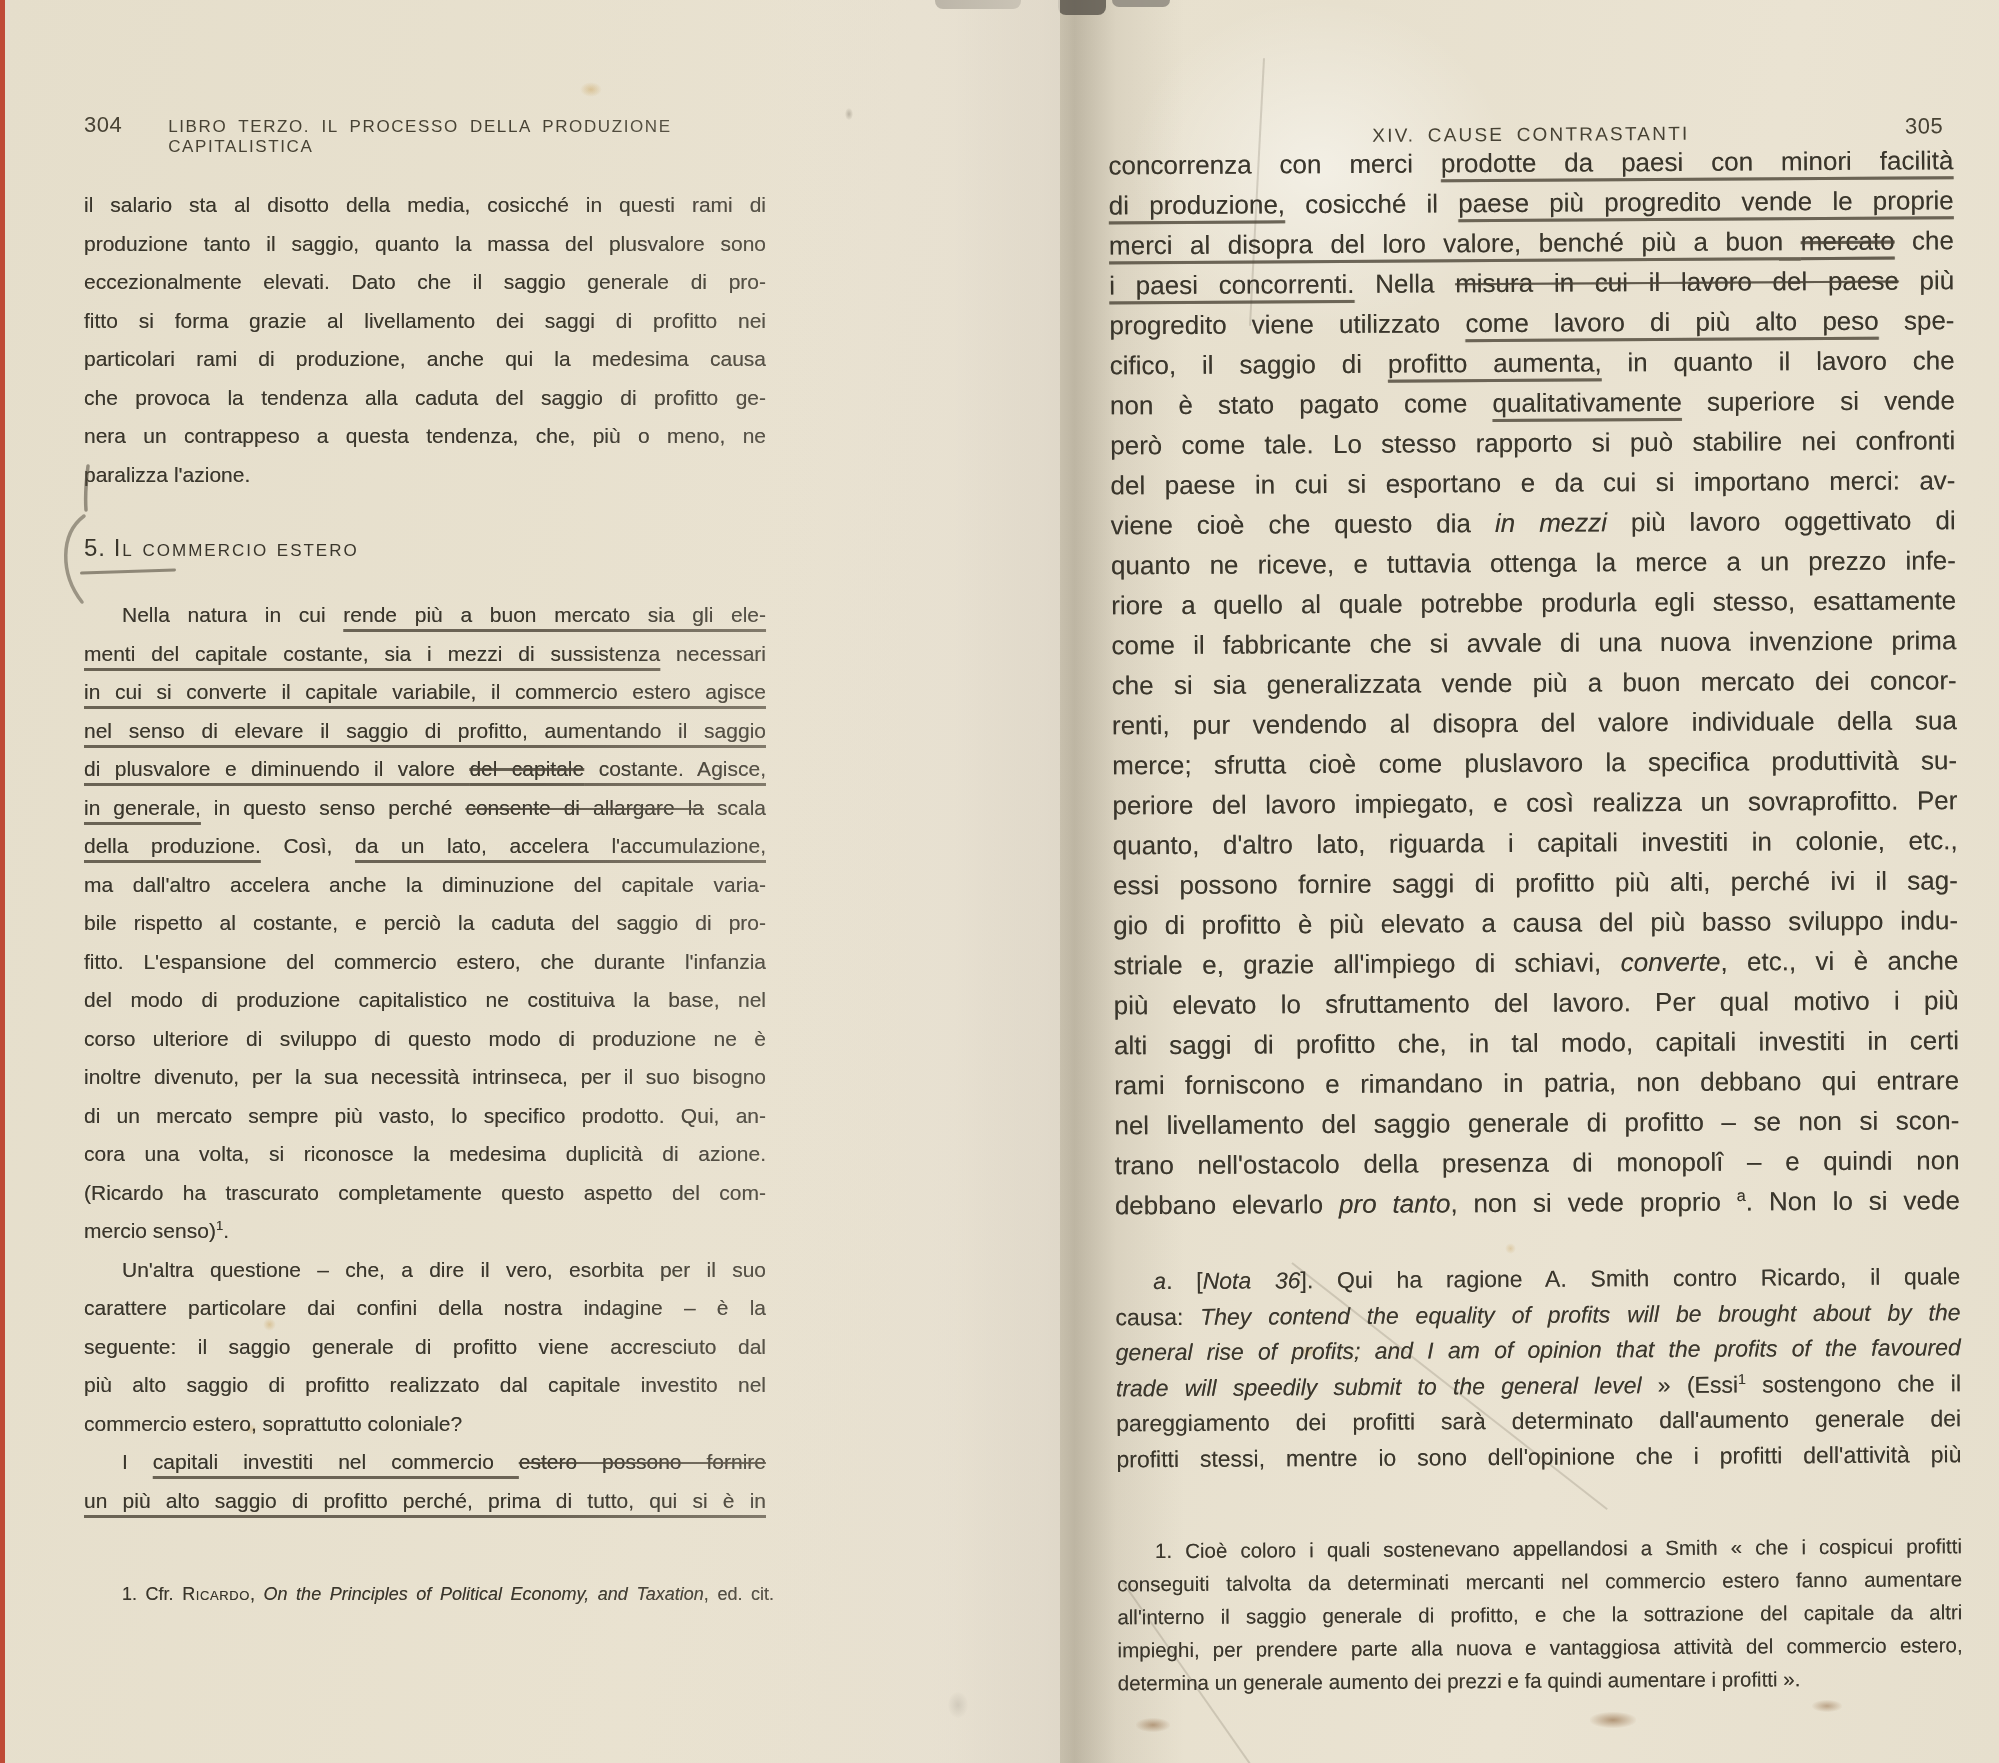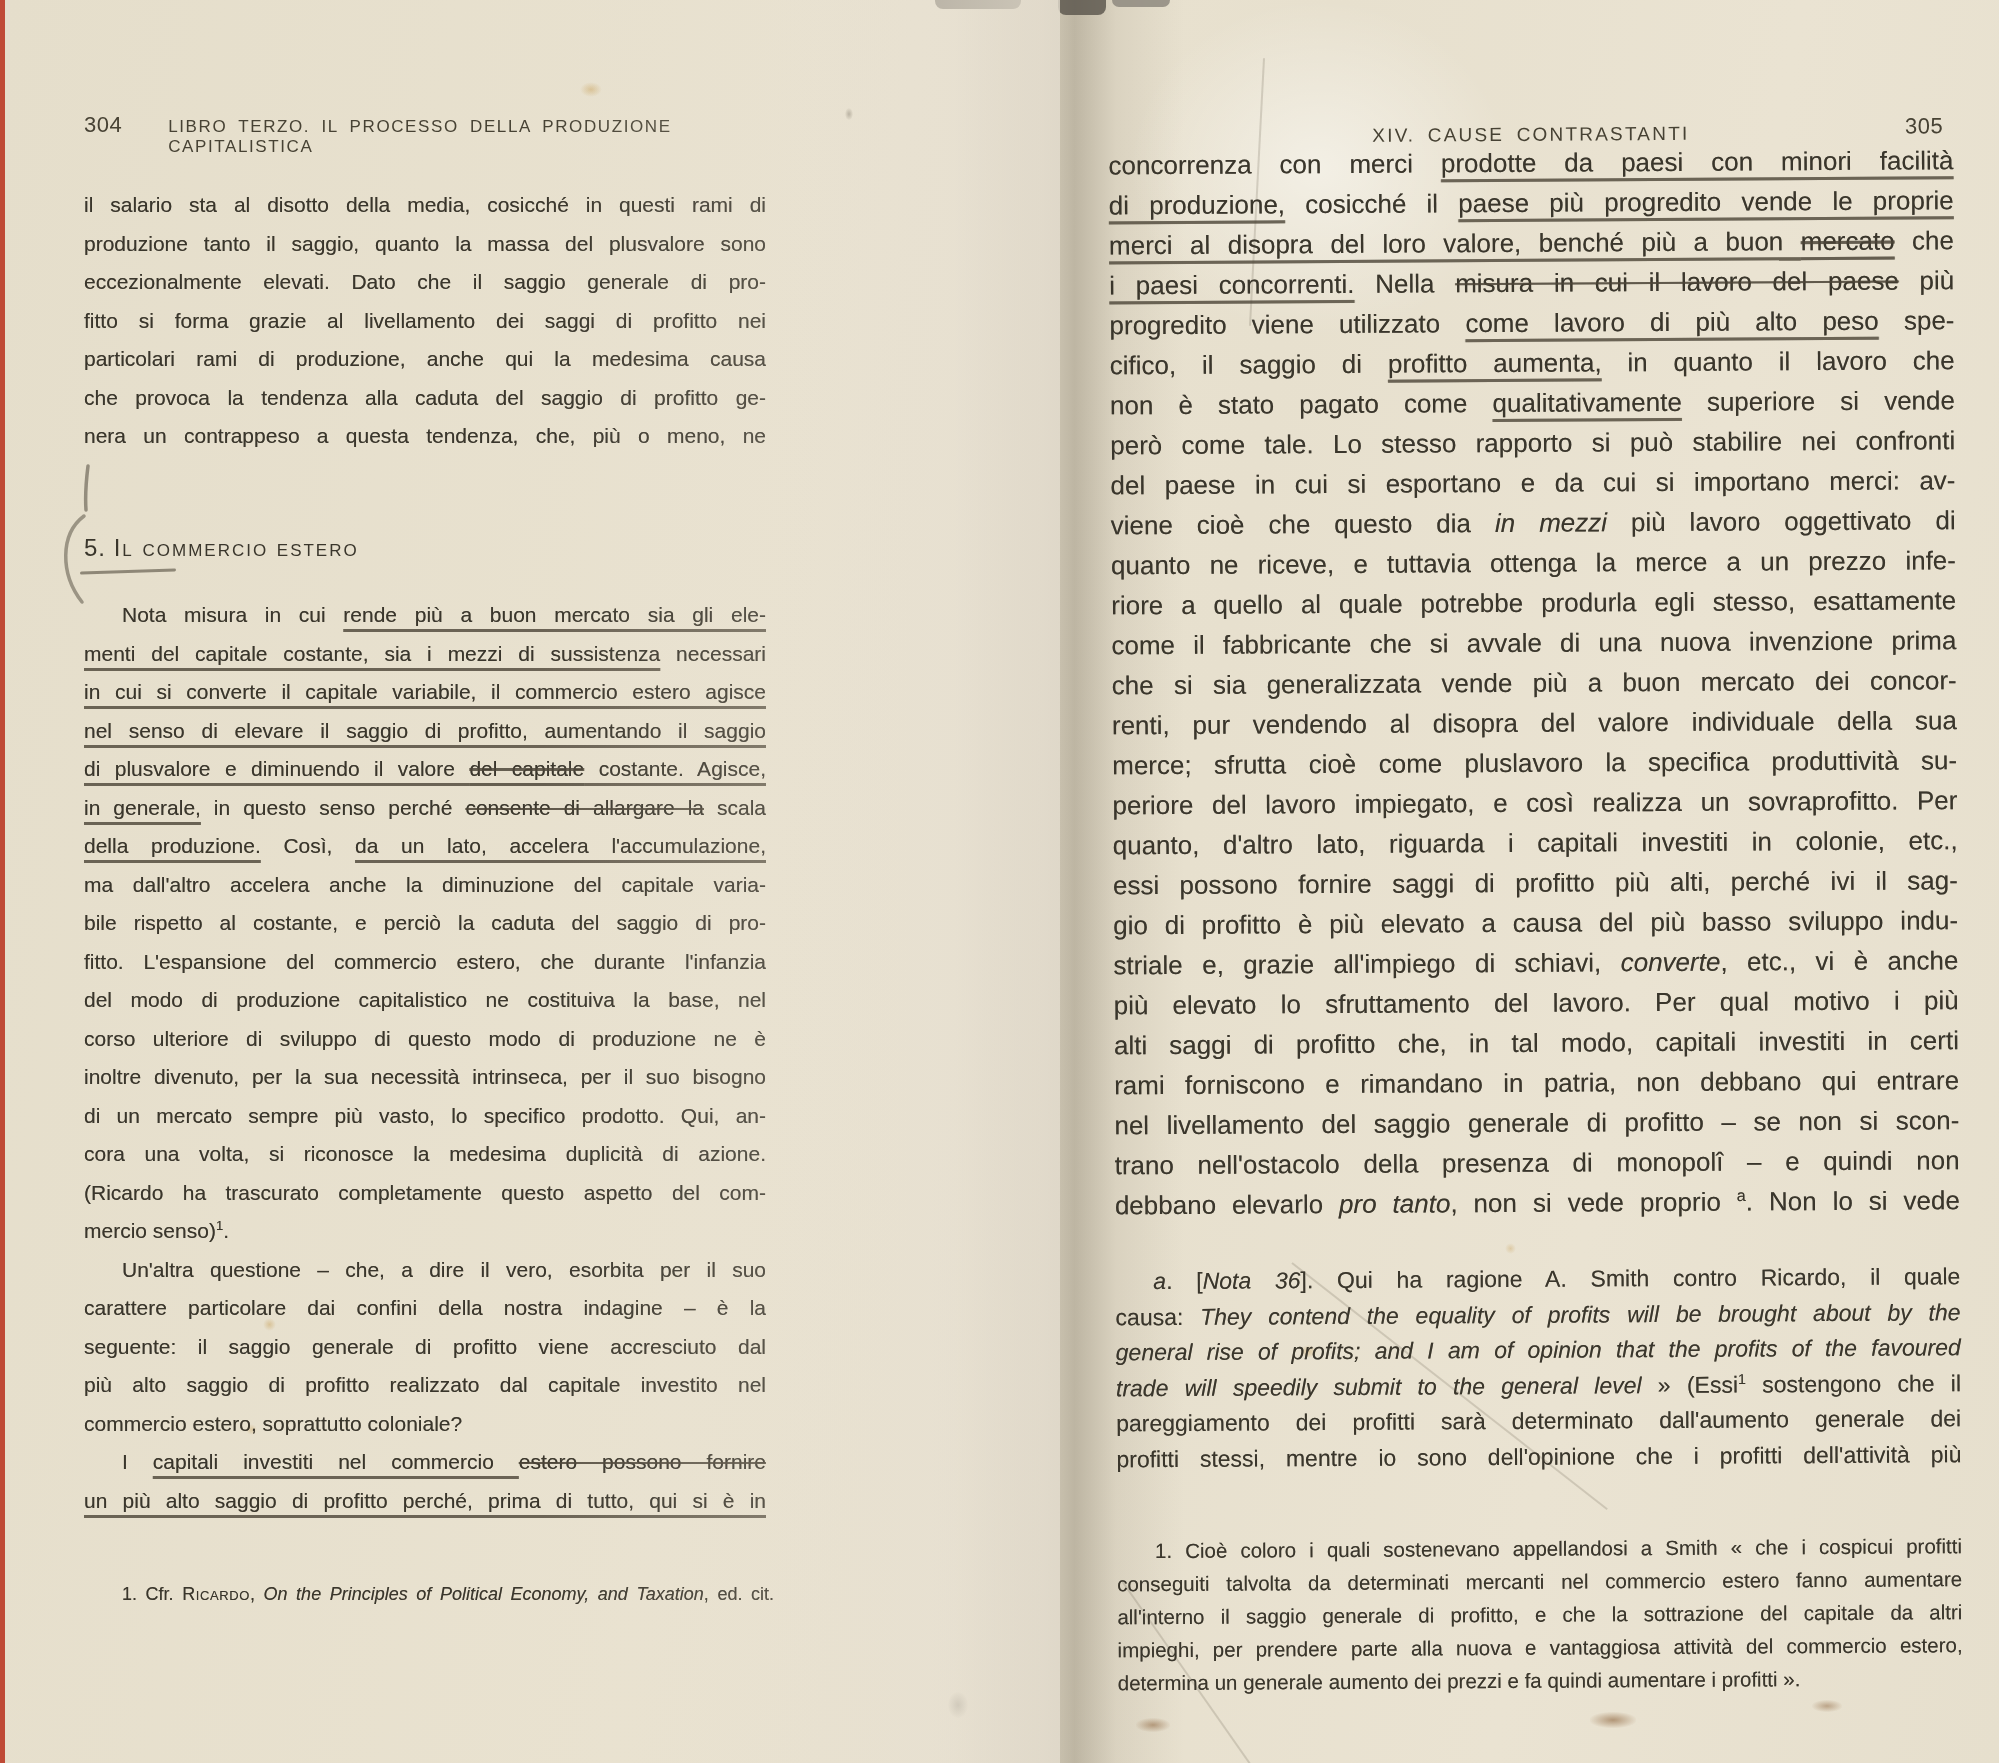--- a/index.html
+++ b/index.html
@@ -89,33 +89,34 @@
     </header>
 
     <div class="tblock lp" id="lp-para1">
         <div class="line"><span class="seg">il salario sta al disotto della media, cosicché in questi rami di</span></div>
         <div class="line"><span class="seg">produzione tanto il saggio, quanto la massa del plusvalore sono</span></div>
         <div class="line"><span class="seg">eccezionalmente elevati. Dato che il saggio generale di pro-</span></div>
         <div class="line"><span class="seg">fitto si forma grazie al livellamento dei saggi di profitto nei</span></div>
         <div class="line"><span class="seg">particolari rami di produzione, anche qui la medesima causa</span></div>
         <div class="line"><span class="seg">che provoca la tendenza alla caduta del saggio di profitto ge-</span></div>
         <div class="line"><span class="seg">nera un contrappeso a questa tendenza, che, più o meno, ne</span></div>
+        <div class="line end"><span class="seg">paralizza l'azione.</span></div>
       </div>
 
     <h2 class="sec-head"><span>5.</span> <span class="sc-title">Il commercio estero</span></h2>
 
     <svg class="pencil-svg" width="140" height="150" viewBox="0 0 140 150">
       <path d="M40 4 C38 20 37 34 38 48" stroke="rgba(80,73,60,.55)" stroke-width="3.5" fill="none" stroke-linecap="round"></path>
       <path d="M36 54 C12 72 12 112 34 140" stroke="rgba(80,73,60,.5)" stroke-width="3.5" fill="none" stroke-linecap="round"></path>
     </svg>
     <div class="pencil-line" style="left:80px;top:570px;width:96px;height:3px;transform:rotate(-2deg);"></div>
 
     <div class="tblock lp" id="lp-flow">
       <div>
-          <div class="line ind"><span class="seg">Nota misura in cui </span><span class="seg u">rende più a buon mercato sia gli ele-</span></div>
+          <div class="line ind"><span class="seg">Nella natura in cui </span><span class="seg u">rende più a buon mercato sia gli ele-</span></div>
           <div class="line"><span class="seg u">menti del capitale costante, sia i mezzi di sussistenza</span><span class="seg"> necessari</span></div>
           <div class="line"><span class="seg u">in cui si converte il capitale variabile, il commercio estero agisce</span></div>
           <div class="line"><span class="seg u">nel senso di elevare il saggio di profitto, aumentando il saggio</span></div>
           <div class="line"><span class="seg u">di plusvalore e diminuendo il valore </span><span class="seg u s">del capitale</span><span class="seg u"> costante. Agisce,</span></div>
           <div class="line"><span class="seg u">in generale,</span><span class="seg"> in questo senso perché </span><span class="seg s">consente di allargare la</span><span class="seg"> scala</span></div>
           <div class="line"><span class="seg u">della produzione.</span><span class="seg"> Così, </span><span class="seg u">da un lato, accelera l'accumulazione,</span></div>
           <div class="line"><span class="seg">ma dall'altro accelera anche la diminuzione del capitale varia-</span></div>
           <div class="line"><span class="seg">bile rispetto al costante, e perciò la caduta del saggio di pro-</span></div>
           <div class="line"><span class="seg">fitto. L'espansione del commercio estero, che durante l'infanzia</span></div>
           <div class="line"><span class="seg">del modo di produzione capitalistico ne costituiva la base, nel</span></div>

